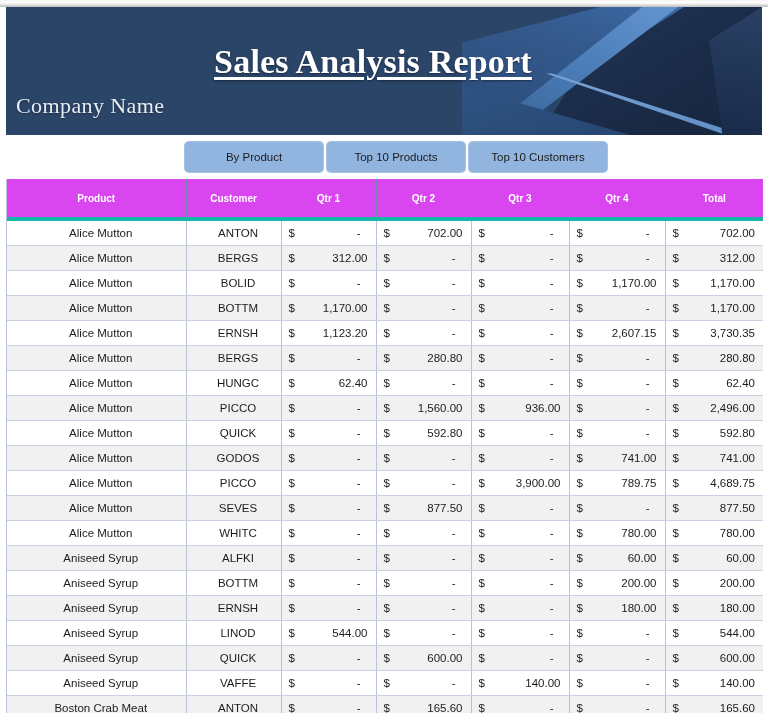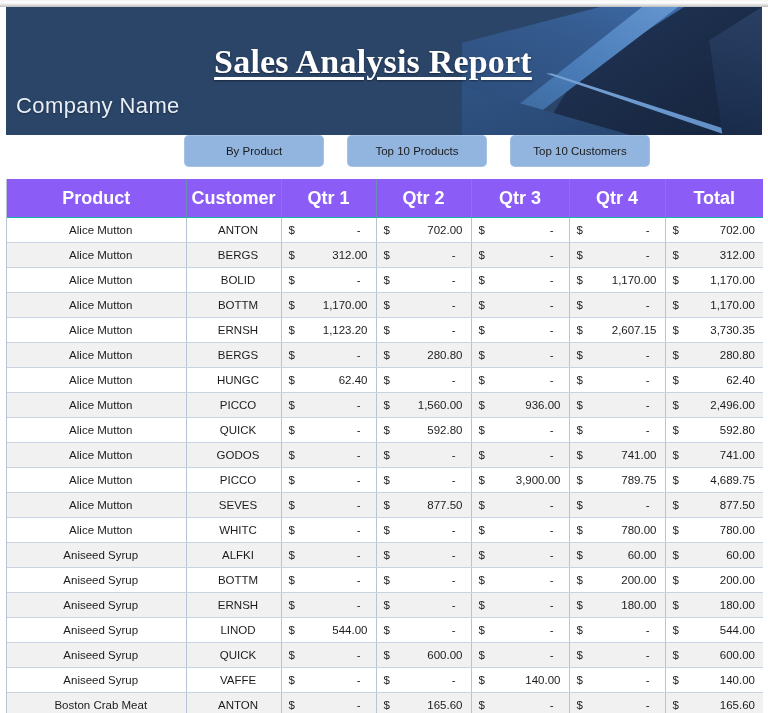--- a/index.html
+++ b/index.html
@@ -81,34 +81,34 @@
     text-underline-offset: 4px;
     text-shadow: 0 1px 2px rgba(0,0,0,0.45);
     z-index: 5;
     padding-right: 22px;
   }
   #company-name {
     position: absolute;
     left: 10px;
     top: 86px;
     color: #e8eef6;
-    font-family: Liberation Sans, sans-serif;
+    font-family: Liberation Serif, serif;
     font-size: 22px;
     letter-spacing: 0.4px;
     text-shadow: 0 1px 2px rgba(0,0,0,0.4);
     z-index: 5;
   }
 
   
   #button-bar {
     height: 44px;
     padding-left: 184px;
     display: flex;
-    align-items: flex-start;
-    gap: 23px;
+    align-items: center;
+    gap: 2px;
     background: #ffffff;
   }
   .nav-button {
     width: 140px;
     height: 32px;
     border: none;
     border-radius: 5px;
     background: #92b5e0;
     color: #1a1a1a;
     font-family: "Liberation Sans", sans-serif;
@@ -127,28 +127,28 @@
     background: #ffffff;
   }
   table {
     border-collapse: collapse;
     width: 756px;
     table-layout: fixed;
     font-size: 11.5px;
     color: #1c1c1c;
   }
   thead th {
-    background: #8b5cf6;
+    background: #d946ef;
     color: #ffffff;
     font-weight: bold;
-    font-size: 18px;
+    font-size: 10px;
     height: 36px;
     text-align: center;
     border-right: 1px solid #6f8cb5;
-    border-bottom: 1px solid #14b8a6;
+    border-bottom: 4px solid #14b8a6;
   }
   thead th:last-child { border-right: none; }
 
   tbody td {
     height: 24px;
     border-right: 1px solid #b8c4d6;
     border-bottom: 1px solid #c9d2e0;
     padding: 0;
     overflow: hidden;
     white-space: nowrap;

